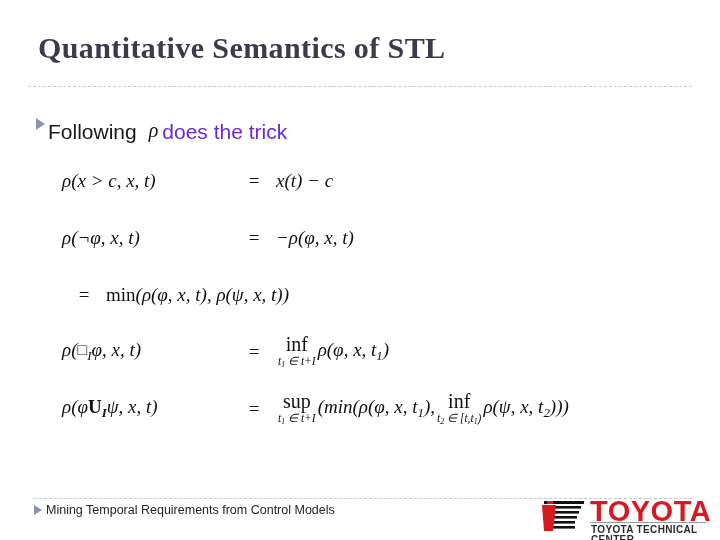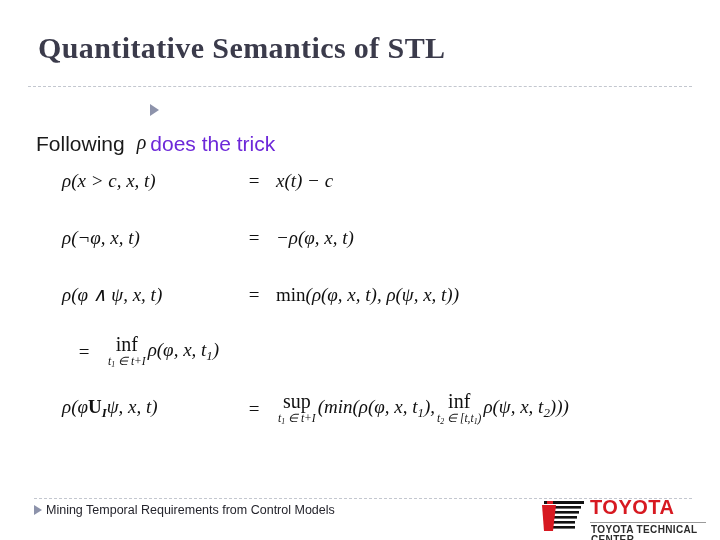--- a/index.html
+++ b/index.html
@@ -46,21 +46,20 @@
   }
 
   
   #bullet-row {
     position: absolute;
     left: 36px;
     top: 104px;
     display: flex;
     align-items: center;
     white-space: nowrap;
-    flex-direction: column;
   }
   .tri-marker {
     width: 0;
     height: 0;
     border-left: 9px solid #8d93ab;
     border-top: 6px solid transparent;
     border-bottom: 6px solid transparent;
     margin-right: 3px;
     flex: none;
   }
@@ -206,21 +205,21 @@
     top: 2px;
     width: 48px;
     height: 36px;
   }
   #logo-wordmark {
     position: absolute;
     left: 50px;
     top: 1px;
     font-family: "Liberation Sans", sans-serif;
     font-weight: bold;
-    font-size: 20px;
+    font-size: 29px;
     letter-spacing: 0.5px;
     color: #d71921;
     line-height: 1;
   }
   #logo-sub {
     position: absolute;
     left: 51px;
     top: 29px;
     font-family: "Liberation Sans", sans-serif;
     font-weight: bold;
@@ -268,29 +267,29 @@
     <span class="eq-lhs"><span>ρ</span><span>(¬φ, x, t)</span></span>
     <span class="eq-eq">=</span>
     <span class="eq-rhs">
         <span>−</span>
         <span>ρ</span>
         <span>(φ, x, t)</span>
       </span>
   </div>
 
   <div class="eq-row">
-    <span class="eq-lhs"><span>ρ</span><span>(φ ∧ ψ, x, t)</span></span>
     <span class="eq-eq">=</span>
     <span class="eq-rhs">
         <span class="upright">min</span>
         <span>(ρ(φ, x, t), ρ(ψ, x, t))</span>
       </span>
   </div>
 
   <div class="eq-row">
+    <span class="eq-lhs"><span>ρ</span><span>(</span><span class="boxop">□</span><span class="sub">I</span><span>φ, x, t)</span></span>
     <span class="eq-eq">=</span>
     <span class="eq-rhs">
       <span class="bigop">
         <span class="op">inf</span>
         <span class="lim"><span>t</span><span class="sub">1</span><span> ∈ t+I</span></span>
       </span>
       <span><span>ρ(φ, x, t</span><span class="sub">1</span><span>)</span></span>
     </span>
   </div>
 

